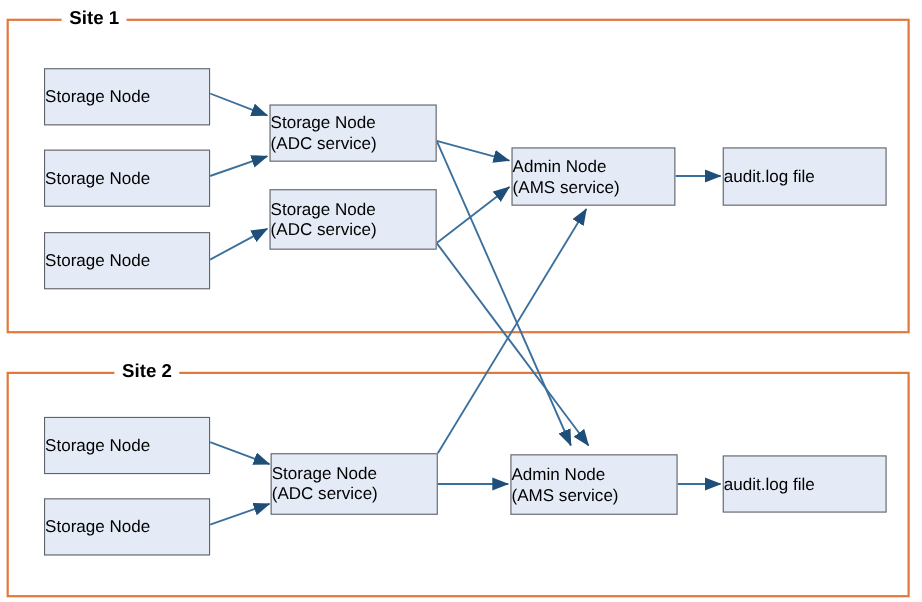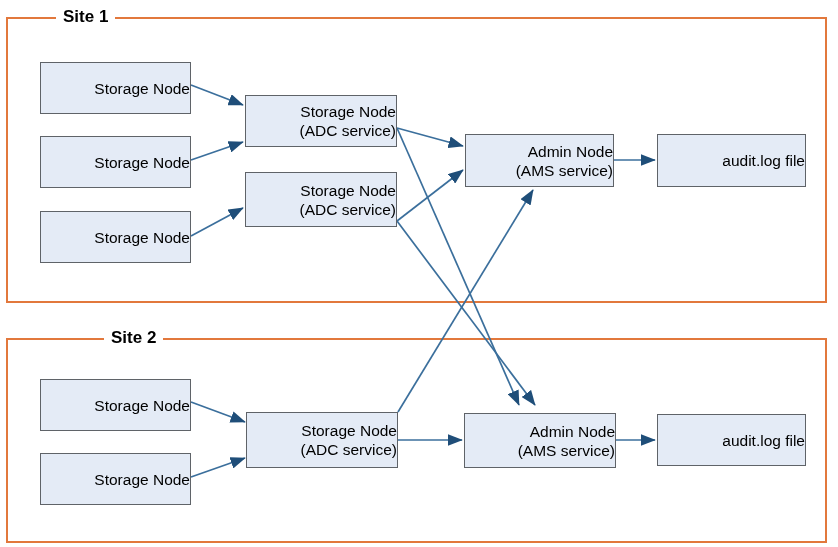--- a/index.html
+++ b/index.html
@@ -36,31 +36,30 @@
     white-space: nowrap;
   }
   
   .node-box {
     position: absolute;
     box-sizing: border-box;
     background: #e4ebf6;
     border: 1.5px solid #5f6368;
     display: flex;
     flex-direction: column;
-    align-items: flex-end;
+    align-items: flex-start;
     justify-content: center;
     color: #000000;
     font-size: 15.5px;
     line-height: 19px;
     text-align: center;
     z-index: 3;
   }
   .node-box .line2 {
     display: block;
-    margin-left: 29px;
   }
   
   #connectors {
     position: absolute;
     left: 0;
     top: 0;
     width: 838px;
     height: 547px;
     z-index: 2;
     pointer-events: none;

